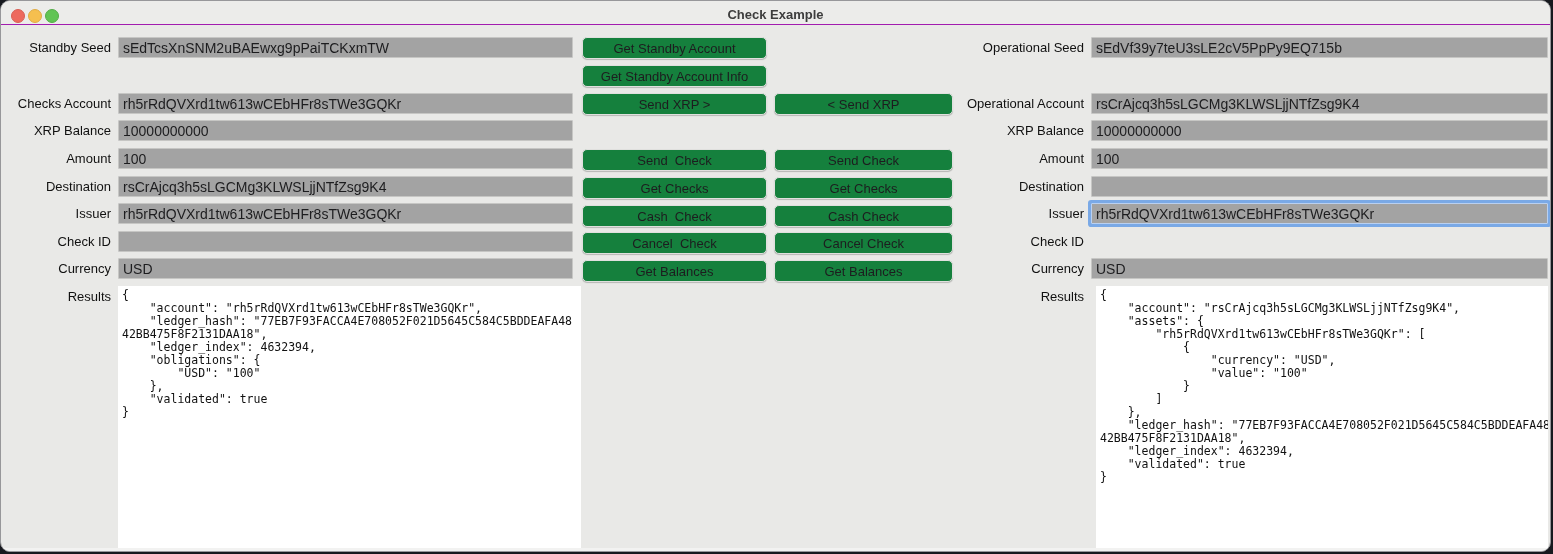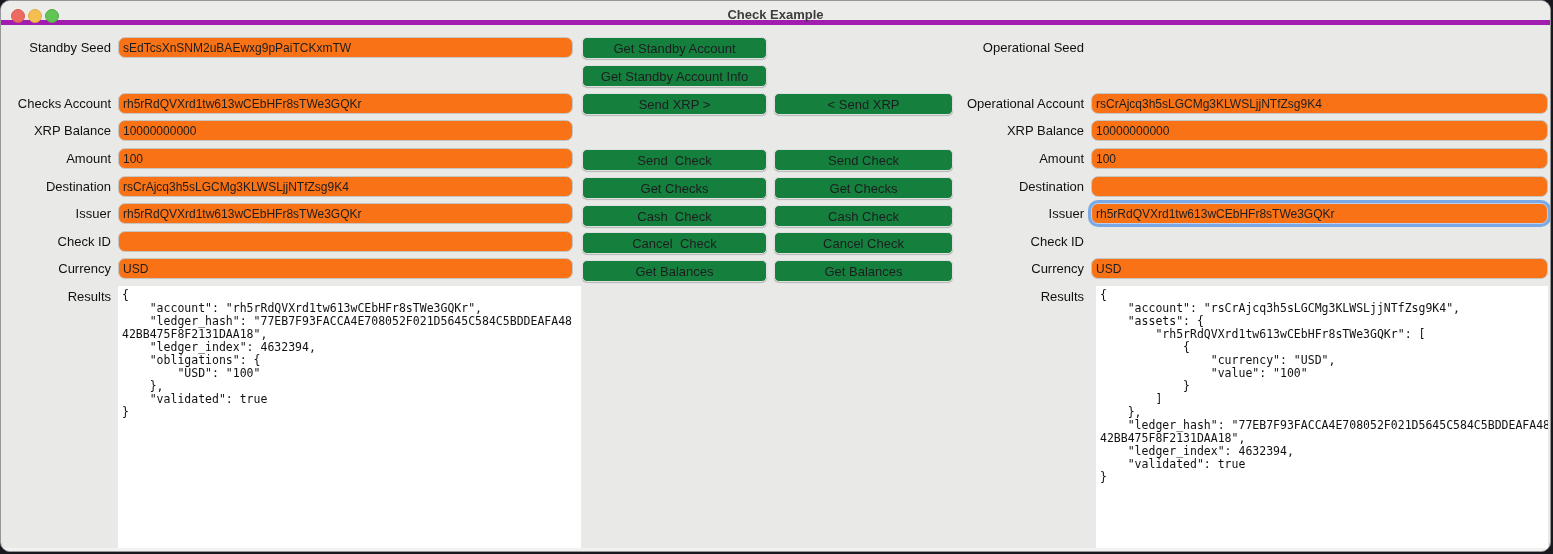--- a/index.html
+++ b/index.html
@@ -1,35 +1,35 @@
 <!DOCTYPE html>
 <html><head>
 <meta charset="utf-8">
 <style>
   html,body{margin:0;padding:0;background:#17191e;font-family:"Liberation Sans",sans-serif;}
   #stage{position:relative;width:1553px;height:554px;background:#17191e;overflow:hidden;}
   #window{position:absolute;left:0;top:0;width:1551px;height:552px;background:#e9e9e7;
           border:1px solid #97979a;border-radius:10px;overflow:hidden;box-sizing:border-box;}
   
   .titlebar{position:absolute;left:0;top:0;right:0;height:24px;background:#ececea;
-            border-bottom:5px solid #a21caf;box-sizing:border-box;}
+            border-bottom:1px solid #a21caf;box-sizing:border-box;}
   .title{position:absolute;left:0;right:0;top:0;height:28px;line-height:28px;text-align:center;
          font-size:13px;font-weight:bold;color:#3d3d3d;}
   .tl{position:absolute;top:8px;width:12px;height:12px;border-radius:50%;}
   .tl.red{left:10px;background:#ed6a5e;border:0.5px solid #d75f54;}
   .tl.yellow{left:27px;background:#f5bf4f;border:0.5px solid #dfab43;}
   .tl.green{left:44px;background:#61c454;border:0.5px solid #54ac48;}
   
   .flabel{position:absolute;height:21px;line-height:21px;font-size:13px;color:#111;text-align:right;white-space:nowrap;}
   .flabel.lft{left:0;width:110px;}
   .flabel.rgt{left:798px;width:285px;}
   .reslabel{position:absolute;top:288px;height:16px;line-height:16px;font-size:13px;color:#111;text-align:right;}
   
-  .field{position:absolute;height:21px;box-sizing:border-box;background:#f97316;border:1px solid #c6c6c4;
-         border-radius:7px;font-family:"Liberation Sans",sans-serif;font-size:12px;color:#1d1d1f;
+  .field{position:absolute;height:21px;box-sizing:border-box;background:#a3a3a3;border:1px solid #c6c6c4;
+         border-radius:1px;font-family:"Liberation Sans",sans-serif;font-size:14px;color:#1d1d1f;
          padding:0 4px;outline:none;}
   .field.lft{left:117px;width:455px;}
   .field.rgt{left:1090px;width:457px;}
   .field.focused{border:1px solid #b9d0f1;box-shadow:0 0 0 3px #7aa9e6;}
   
   .btn{position:absolute;height:22px;box-sizing:border-box;background:#15803d;border:1px solid #e0e0de;
        border-radius:5px;box-shadow:0 1px 1px rgba(0,0,0,0.22);font-family:"Liberation Sans",sans-serif;
        font-size:13px;color:#1d1d1f;white-space:pre;cursor:default;padding:0;}
   .btn.a{left:581px;width:185px;}
   .btn.b{left:773px;width:179px;}
@@ -104,20 +104,21 @@
     <div class="flabel rgt y0">Operational Seed</div>
     <div class="flabel rgt y1">Operational Account</div>
     <div class="flabel rgt y2">XRP Balance</div>
     <div class="flabel rgt y3">Amount</div>
     <div class="flabel rgt y4">Destination</div>
     <div class="flabel rgt y5">Issuer</div>
     <div class="flabel rgt y6">Check ID</div>
     <div class="flabel rgt y7">Currency</div>
     <div class="reslabel" style="left:798px;width:285px;">Results</div>
 
+    <input class="field rgt y0" value="sEdVf39y7teU3sLE2cV5PpPy9EQ715b" style="">
     <input class="field rgt y1" value="rsCrAjcq3h5sLGCMg3KLWSLjjNTfZsg9K4" style="">
     <input class="field rgt y2" value="10000000000" style="">
     <input class="field rgt y3" value="100" style="">
     <input class="field rgt y4" value="" style="">
     <input class="field rgt y5 focused" value="rh5rRdQVXrd1tw613wCEbHFr8sTWe3GQKr" style="">
     <input class="field rgt y7" value="USD" style="">
     <pre class="results rgt">{
     "account": "rsCrAjcq3h5sLGCMg3KLWSLjjNTfZsg9K4",
     "assets": {
         "rh5rRdQVXrd1tw613wCEbHFr8sTWe3GQKr": [

